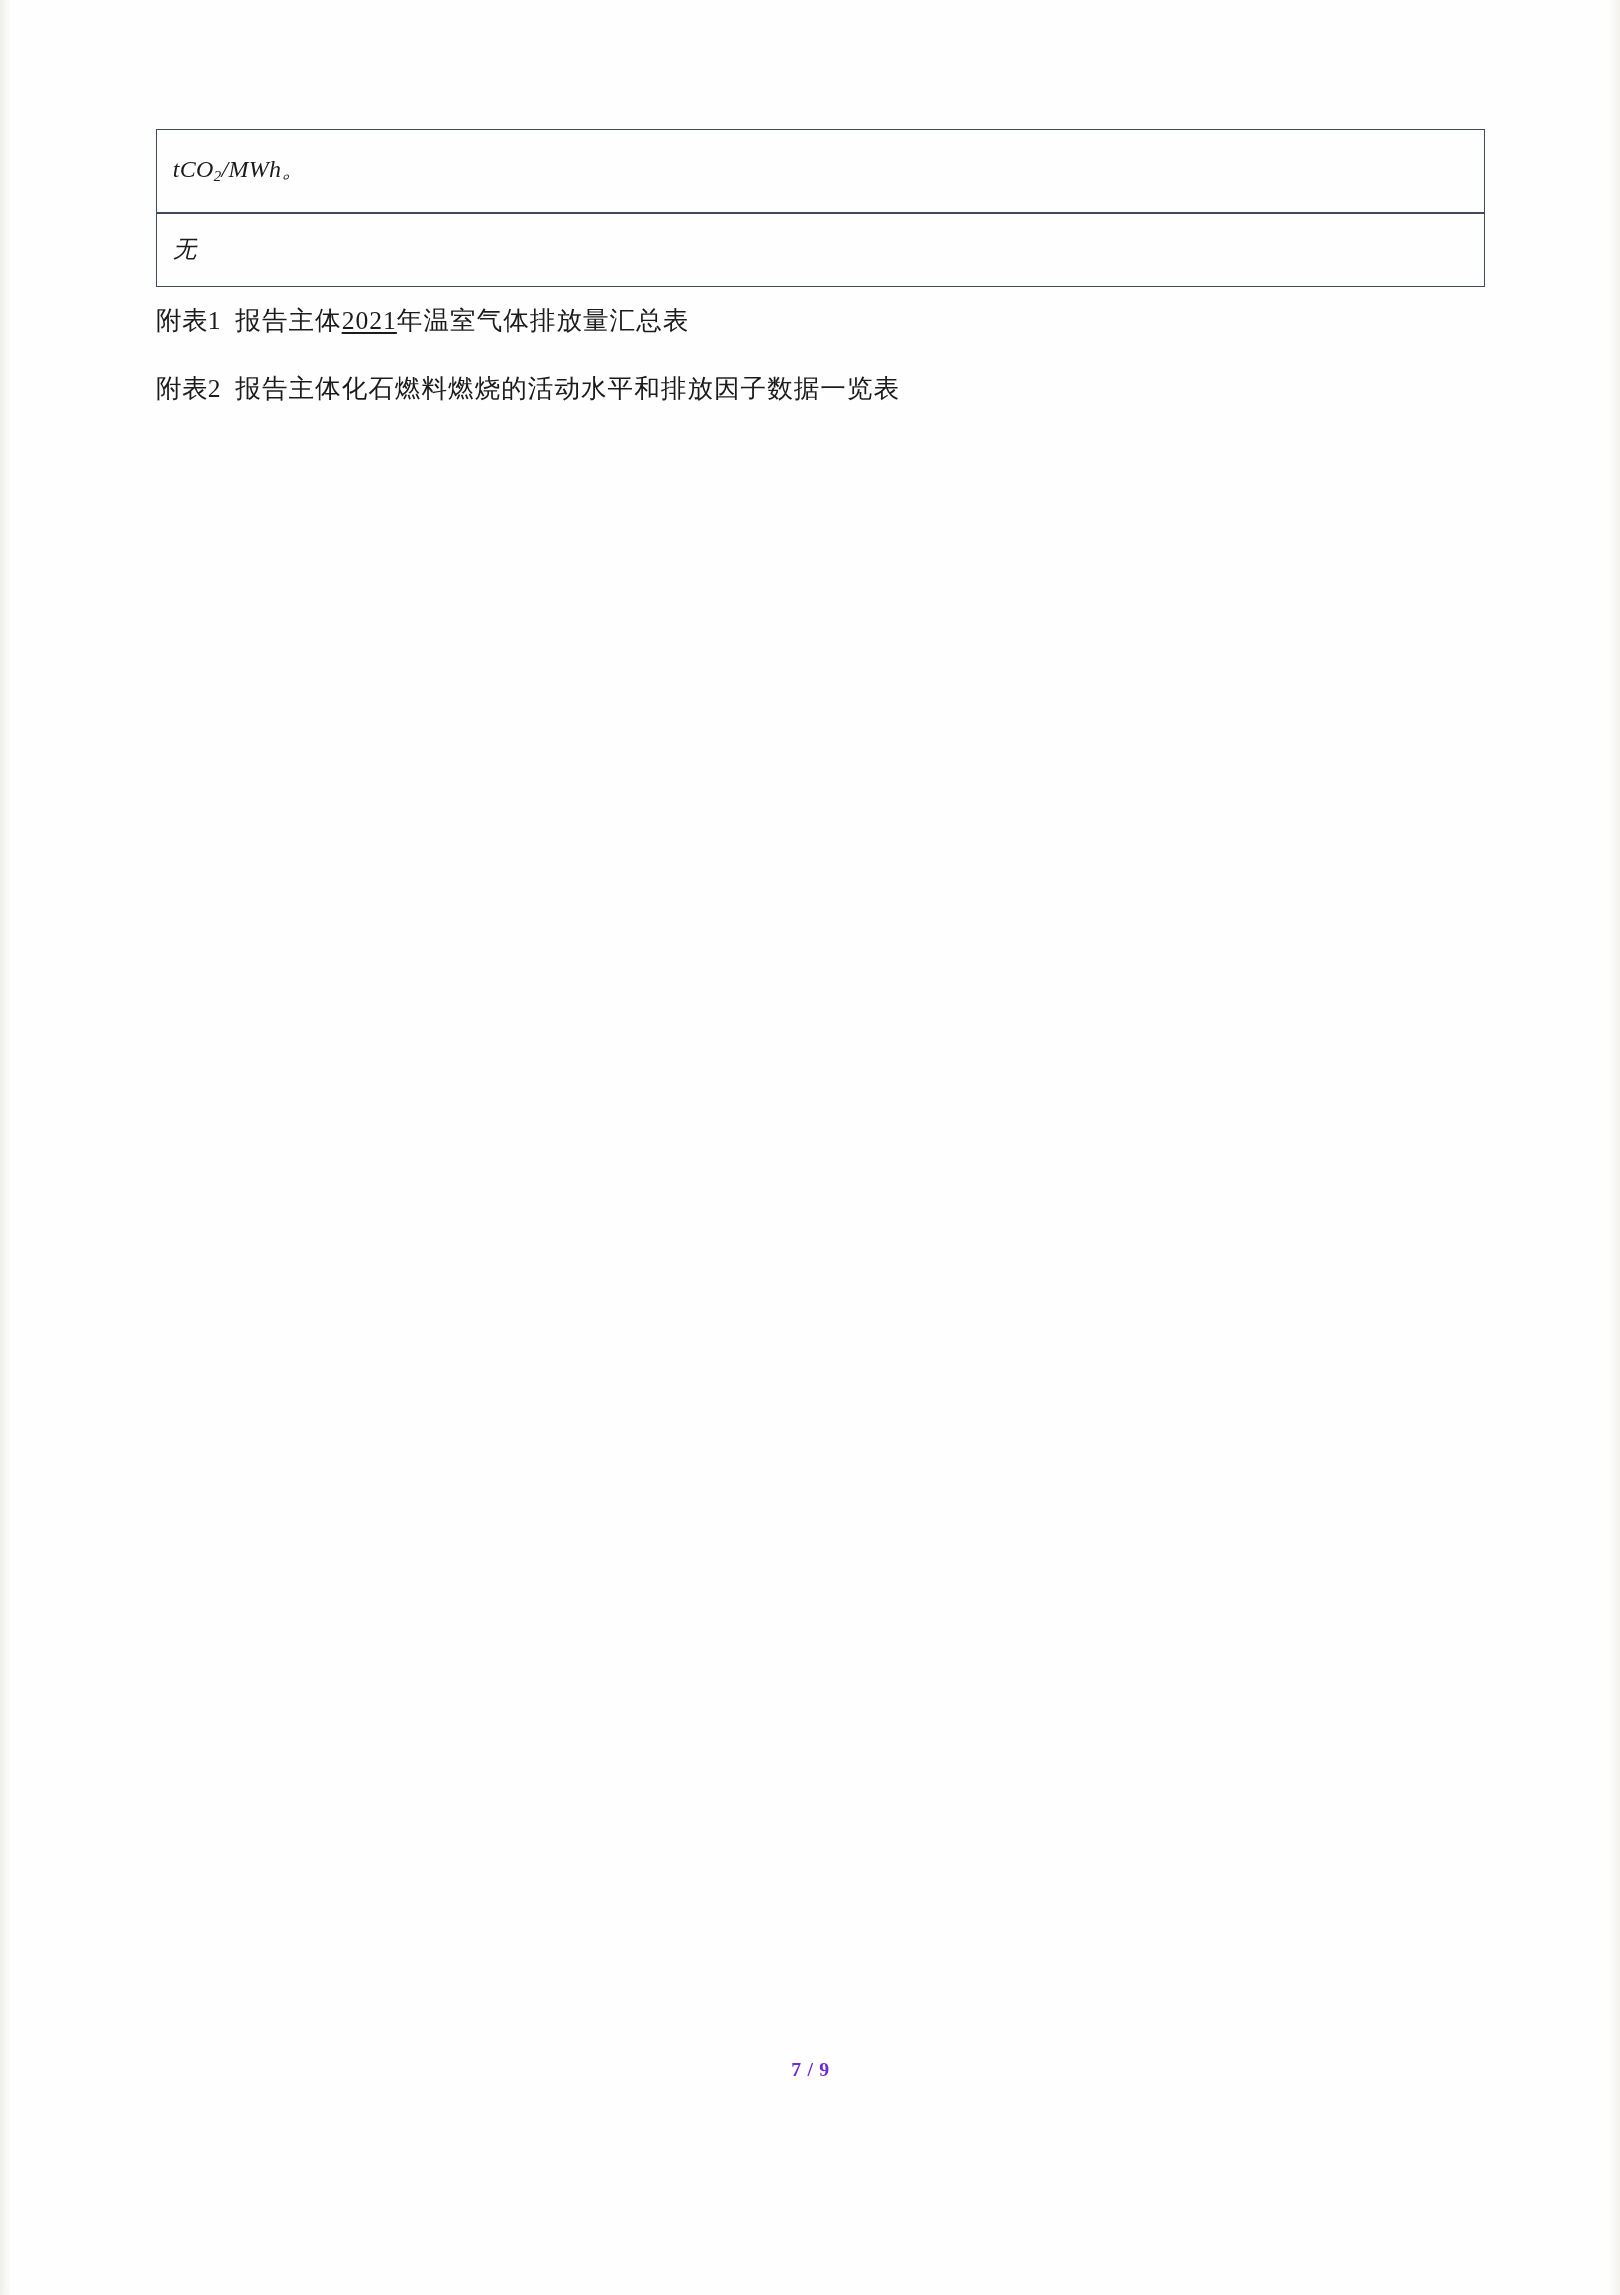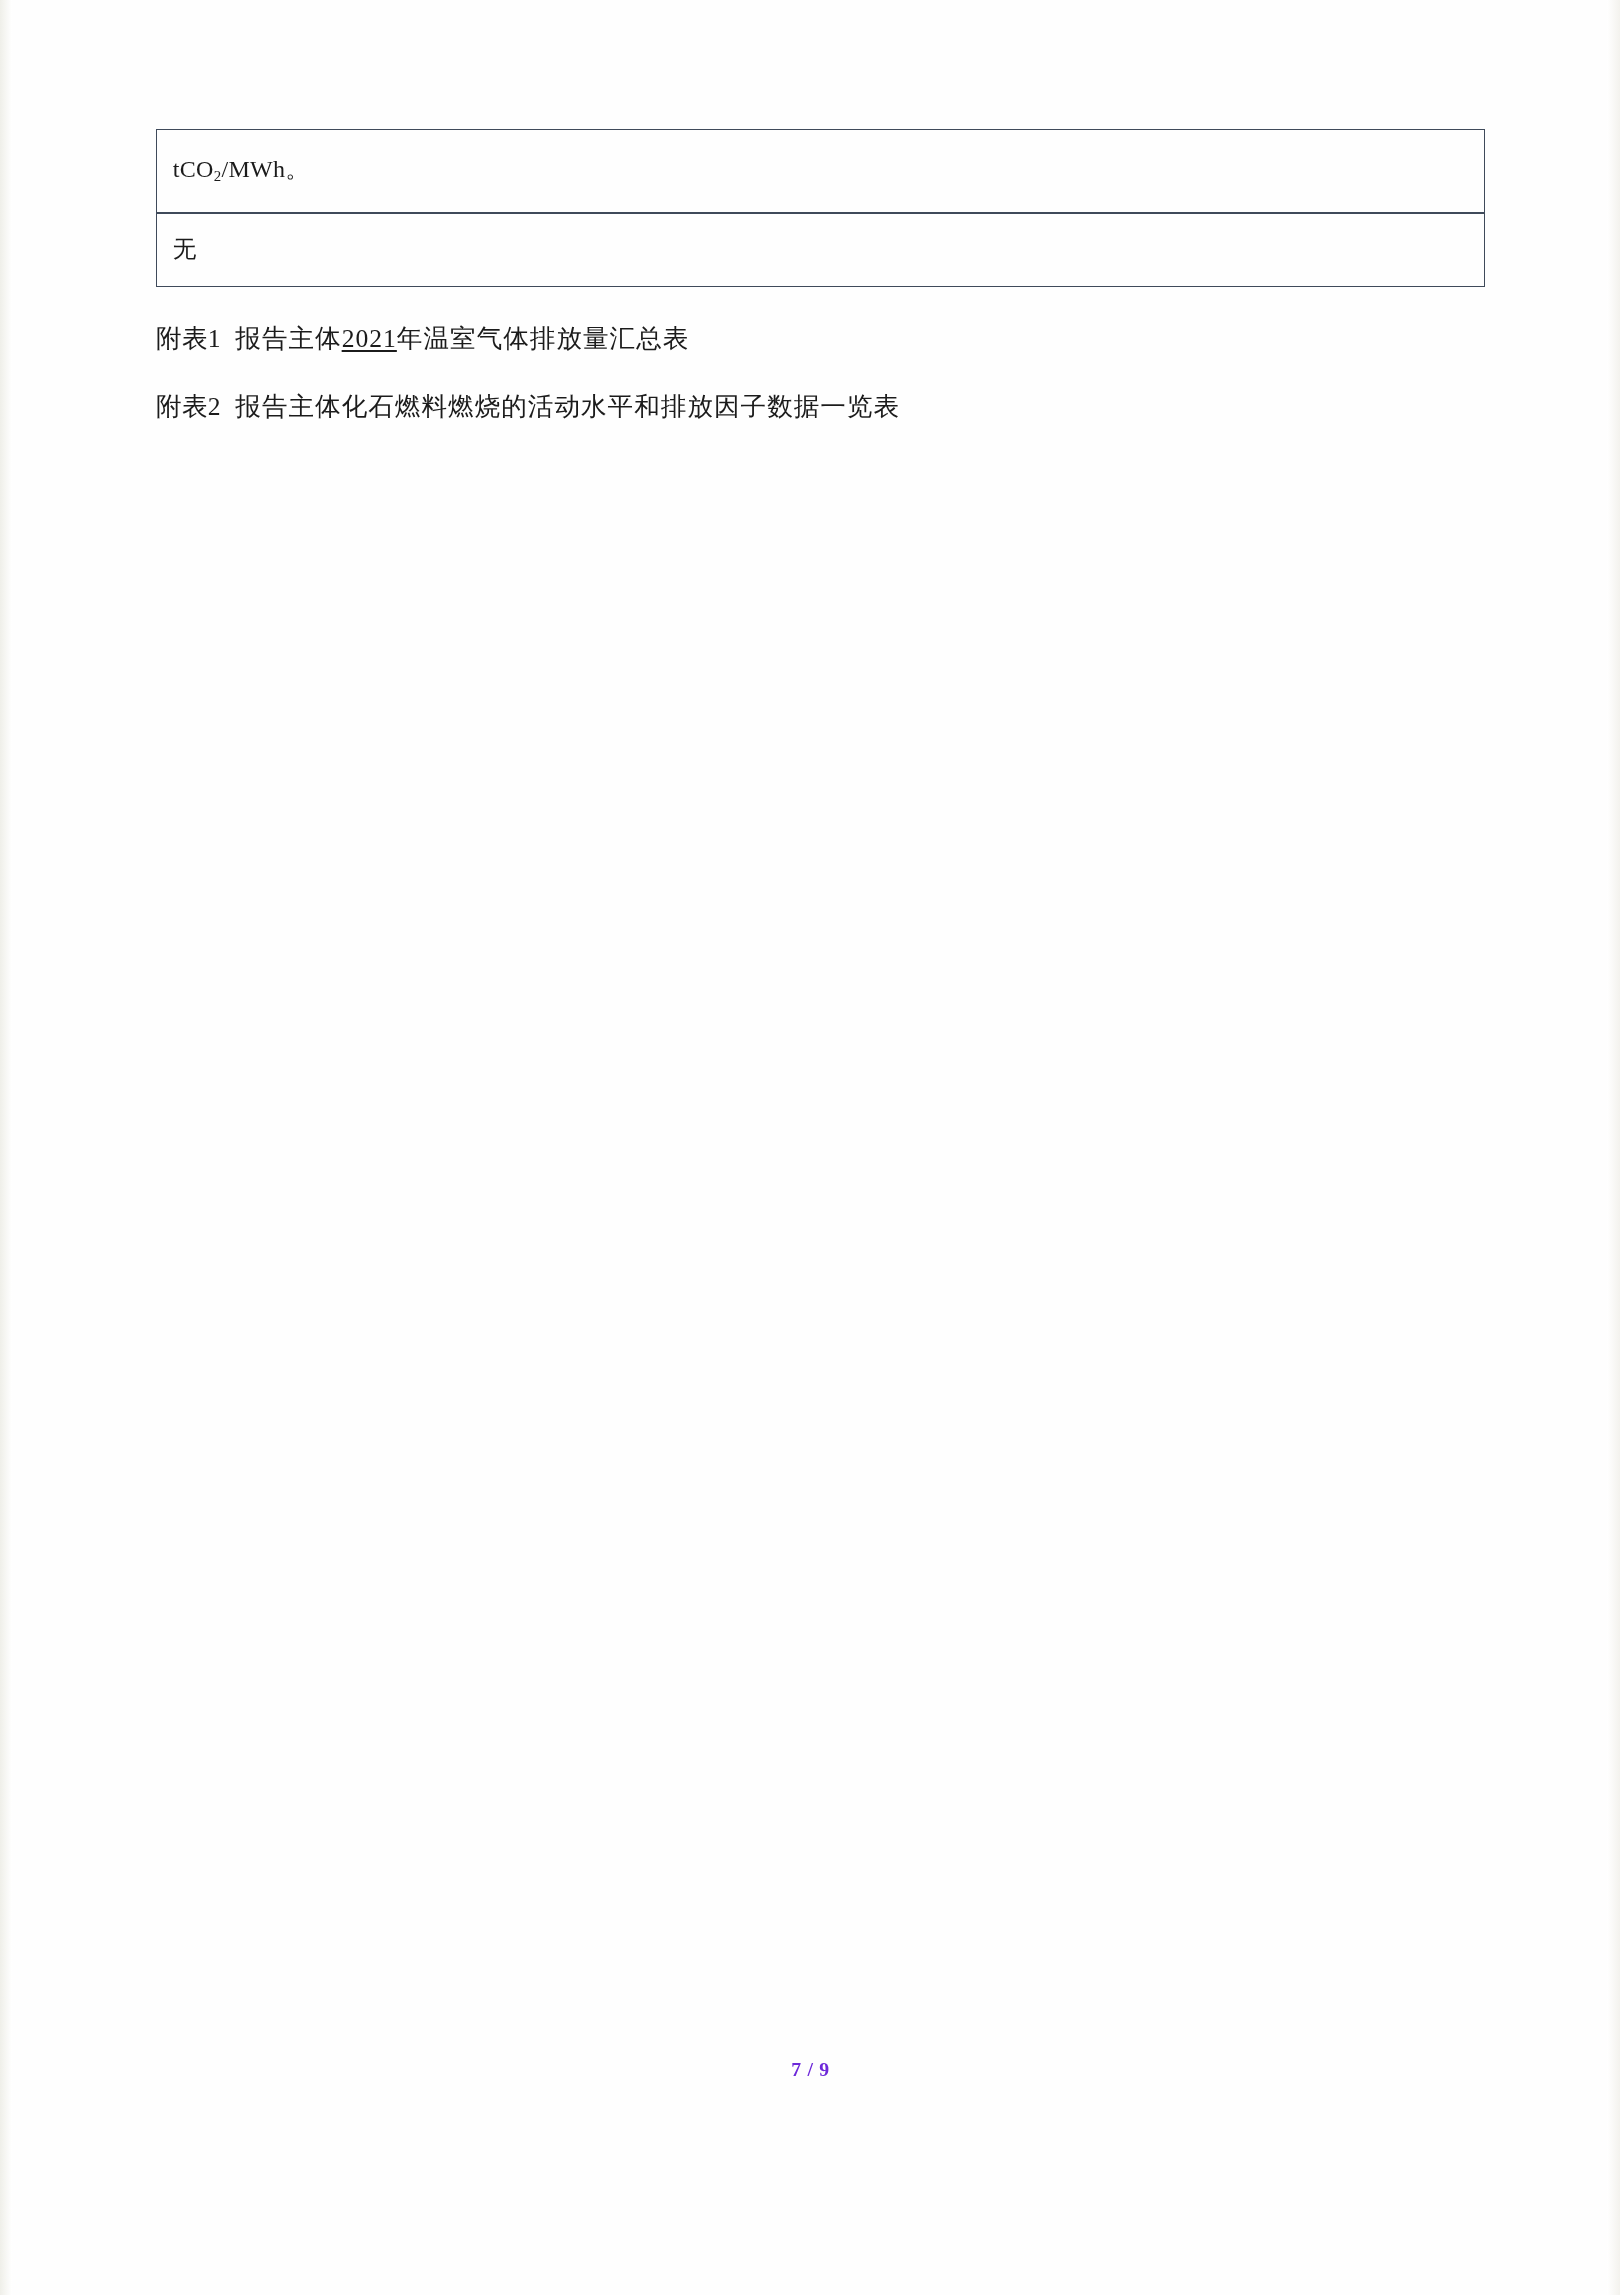--- a/index.html
+++ b/index.html
@@ -43,41 +43,42 @@
     width: 1329px;
     padding: 11.8px 15.8px 14.4px 15.8px;
     display: flex;
     align-items: center;
   }
   .answer-box .box-text {
     font-size: 24px;
     line-height: 1.2;
     letter-spacing: 0.3px;
     white-space: nowrap;
+    font-style: italic;
   }
   .answer-box.tall {
     height: 84px;
   }
   .answer-box.short {
     height: 74px;
   }
   .answer-box.short .box-text {
     font-size: 23.6px;
   }
 
   .section-heading {
     font-size: 27px;
     font-weight: bold;
     letter-spacing: 1.3px;
     margin: 30px 0 18.4px 1.3px;
     font-family: "Liberation Serif", serif;
   }
 
   .attachment-list {
-    margin-top: 34px;
+    margin-top: 16px;
   }
   .attachment-line {
     font-size: 25.6px;
     letter-spacing: 1px;
     margin-bottom: 33px;
     white-space: nowrap;
   }
   .attachment-line .idx {
     letter-spacing: 0.3px;
   }

